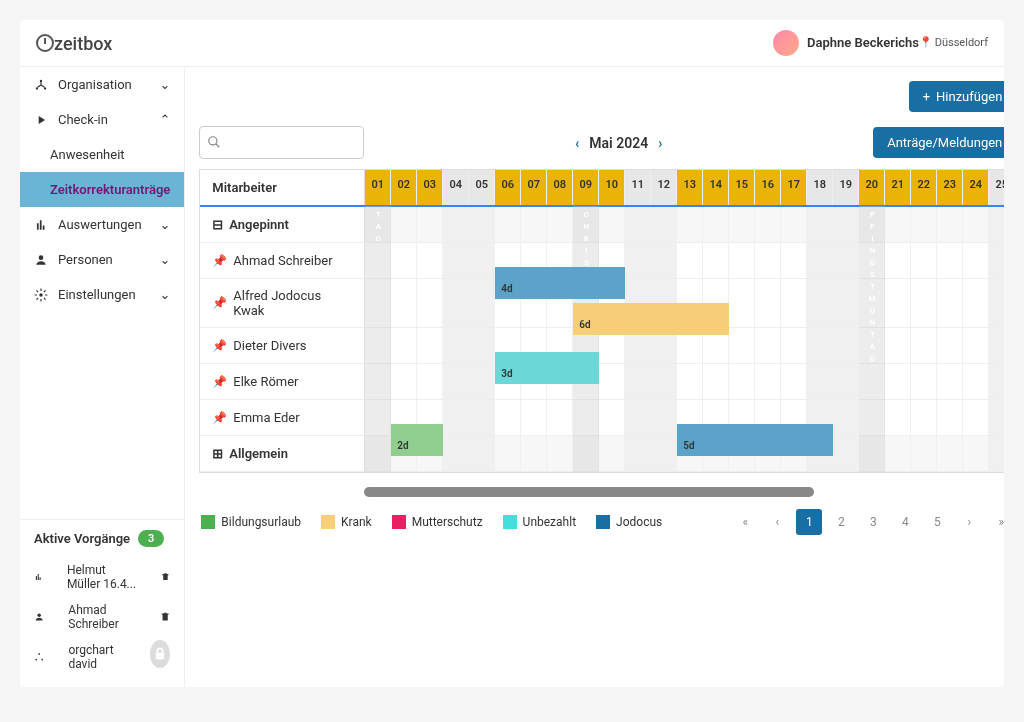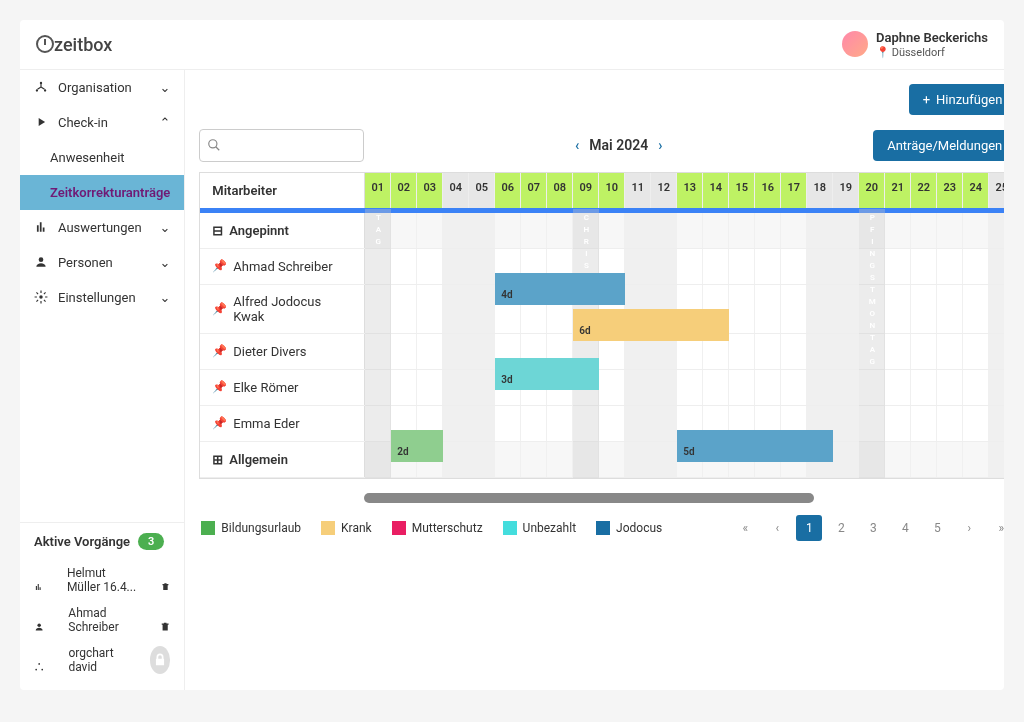--- a/index.html
+++ b/index.html
@@ -4,48 +4,48 @@
 <style>
 *{margin:0;padding:0;box-sizing:border-box;font-family:-apple-system,BlinkMacSystemFont,"Segoe UI",Roboto,sans-serif}
 body{background:#f5f5f5;padding:20px;font-size:13px;color:#333}
 .app{background:#fff;display:flex;flex-direction:column;border-radius:4px;overflow:hidden}
 .header{display:flex;align-items:center;justify-content:space-between;padding:10px 16px;border-bottom:1px solid #eee}
 .logo{display:flex;align-items:center;font-size:18px;font-weight:500;color:#444}
 .logo-icon{width:18px;height:18px;border:2px solid #555;border-radius:50%;position:relative}
 .logo-icon::after{content:'';position:absolute;top:2px;left:6px;width:2px;height:6px;background:#555}
 .user-info{display:flex;align-items:center;gap:8px}
 .avatar{width:26px;height:26px;border-radius:50%;background:linear-gradient(135deg,#f8a,#fa8)}
-.user-text{display:flex;flex-direction:column;line-height:1.2}
+.user-text{display:flex;flex-direction:row;line-height:1.2}
 .user-name{font-weight:600;font-size:13px}
 .user-loc{font-size:11px;color:#555;display:flex;align-items:center;gap:2px}
 .body{display:flex;min-height:620px}
 .sidebar{width:178px;border-right:1px solid #eee;display:flex;flex-direction:column}
 .nav{flex:0 0 auto}
 .nav-item{display:flex;align-items:center;gap:10px;padding:10px 14px;cursor:pointer;font-size:13px;color:#333}
 .nav-item .chev{margin-left:auto}
 .nav-sub{padding-left:30px}
 .nav-sub.active{background:#6ab5d6;color:#701a75;font-weight:600}
 .spacer{flex:1}
 .active-section{padding:10px 14px;border-top:1px solid #eee}
 .active-head{display:flex;align-items:center;gap:8px;font-weight:600;font-size:13px;margin-bottom:10px}
 .badge{background:#4caf50;color:#fff;border-radius:10px;padding:2px 10px;font-size:11px}
-.task-row{display:flex;align-items:flex-end;gap:24px;padding:6px 0;font-size:12px}
+.task-row{display:flex;align-items:center;gap:24px;padding:6px 0;font-size:12px}
 .task-row .trash{margin-left:auto}
 .lock-btn{width:28px;height:28px;border-radius:50%;background:#ddd;display:flex;align-items:center;justify-content:center;margin-left:auto;margin-top:-6px}
 .main{flex:1;display:flex;flex-direction:column;padding:14px}
 .toolbar{display:flex;align-items:center;gap:10px;margin-bottom:14px}
 .btn-primary{background:#196ea3;color:#fff;border:none;padding:8px 14px;border-radius:4px;font-size:13px;cursor:pointer;display:flex;align-items:center;gap:6px}
 .row2{display:flex;align-items:center;margin-bottom:10px}
 .search{width:165px;padding:8px 10px 8px 28px;border:1px solid #ccc;border-radius:4px;font-size:13px}
 .search-wrap{position:relative}
 .search-wrap svg{position:absolute;left:8px;top:9px}
 .month-nav{display:flex;align-items:center;gap:10px;margin:0 auto;font-weight:600;font-size:14px}
 .month-nav .arrow{color:#196ea3;cursor:pointer}
 .gantt{border:1px solid #ddd;display:flex;flex-direction:column;position:relative;overflow:hidden}
-.gantt-header{display:flex;border-bottom:5px solid #3b82f6;background:#bef264}
+.gantt-header{display:flex;border-bottom:2px solid #3b82f6;background:#eab308}
 .col-name{width:165px;padding:10px 12px;font-weight:600;font-size:13px;border-right:1px solid #ddd;background:#fff}
 .dates{display:flex;flex:1}
 .date-cell{flex:1;text-align:center;padding:8px 0;font-weight:600;font-size:11px;border-right:1px solid #eee;min-width:26px}
 .date-cell.wkd{background:#e7e7e7}
 .gantt-row{display:flex;border-bottom:1px solid #eee;min-height:36px;position:relative}
 .gantt-row.group{background:#f7f7f7}
 .row-name{width:165px;padding:9px 12px;font-size:13px;border-right:1px solid #ddd;display:flex;align-items:center;gap:6px;background:#fff;z-index:2}
 .group .row-name{font-weight:600}
 .pin{color:#196ea3;font-size:12px}
 .row-cells{display:flex;flex:1;position:relative}

